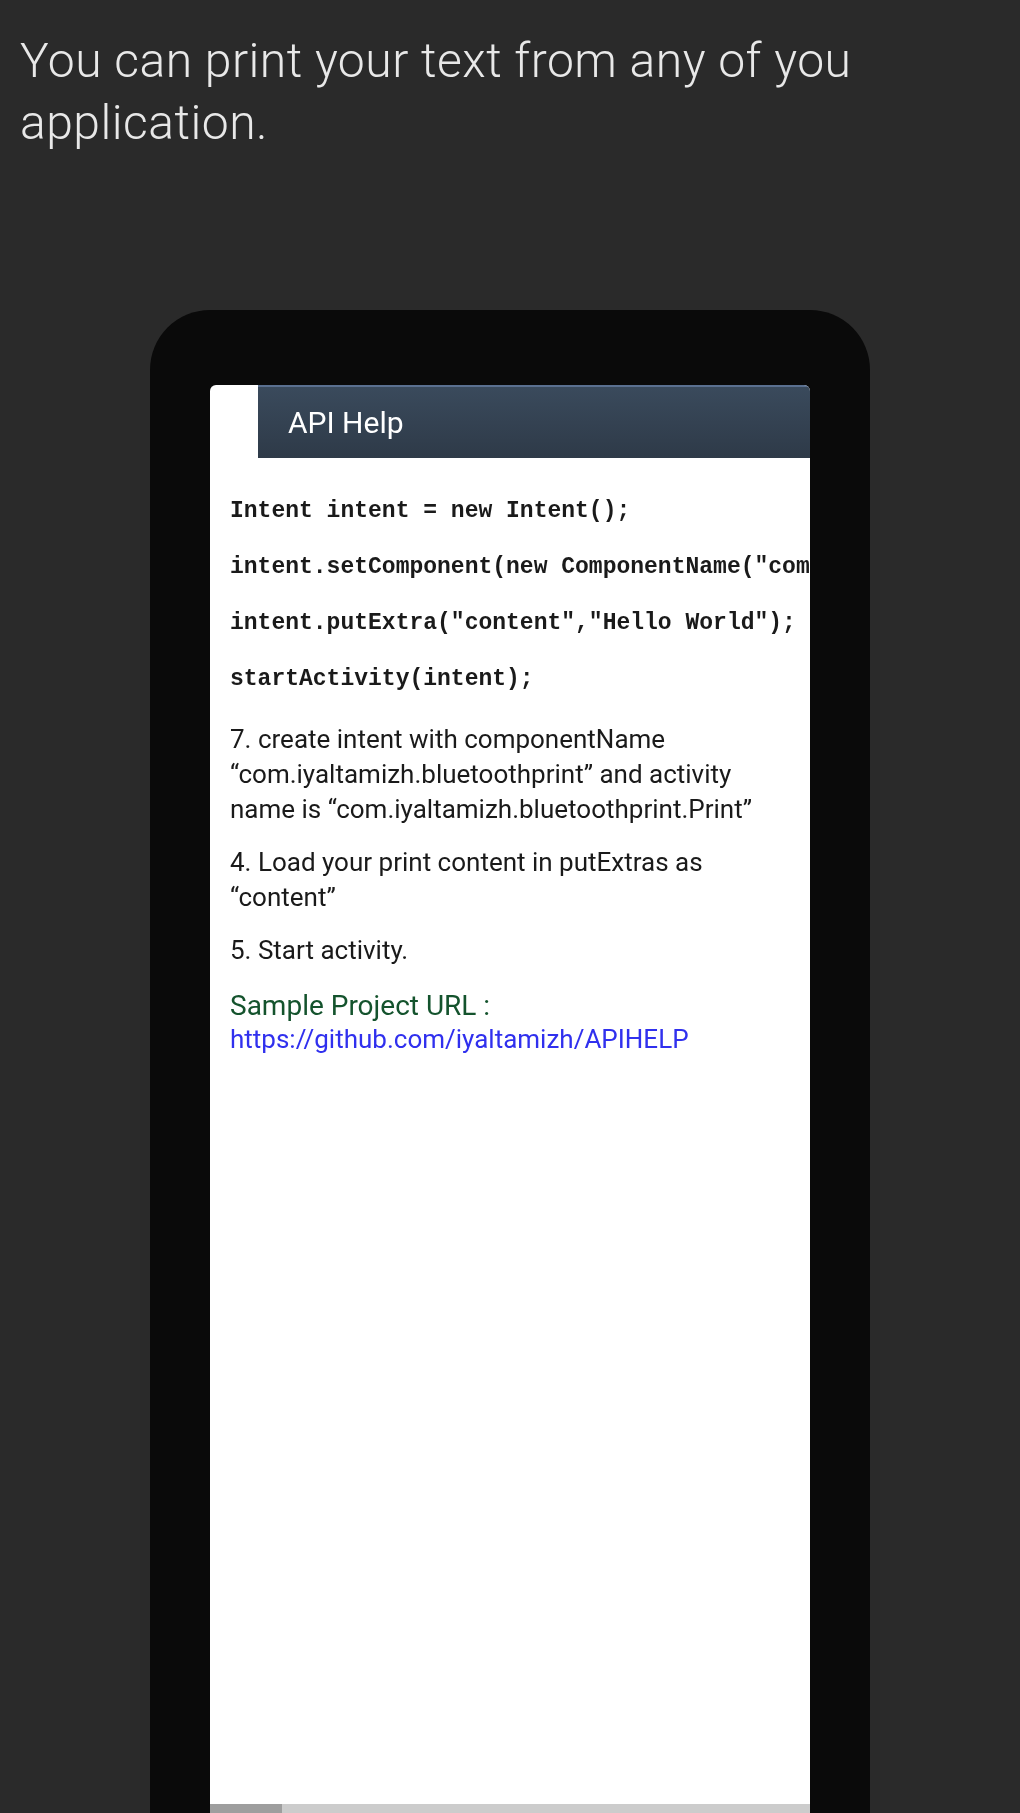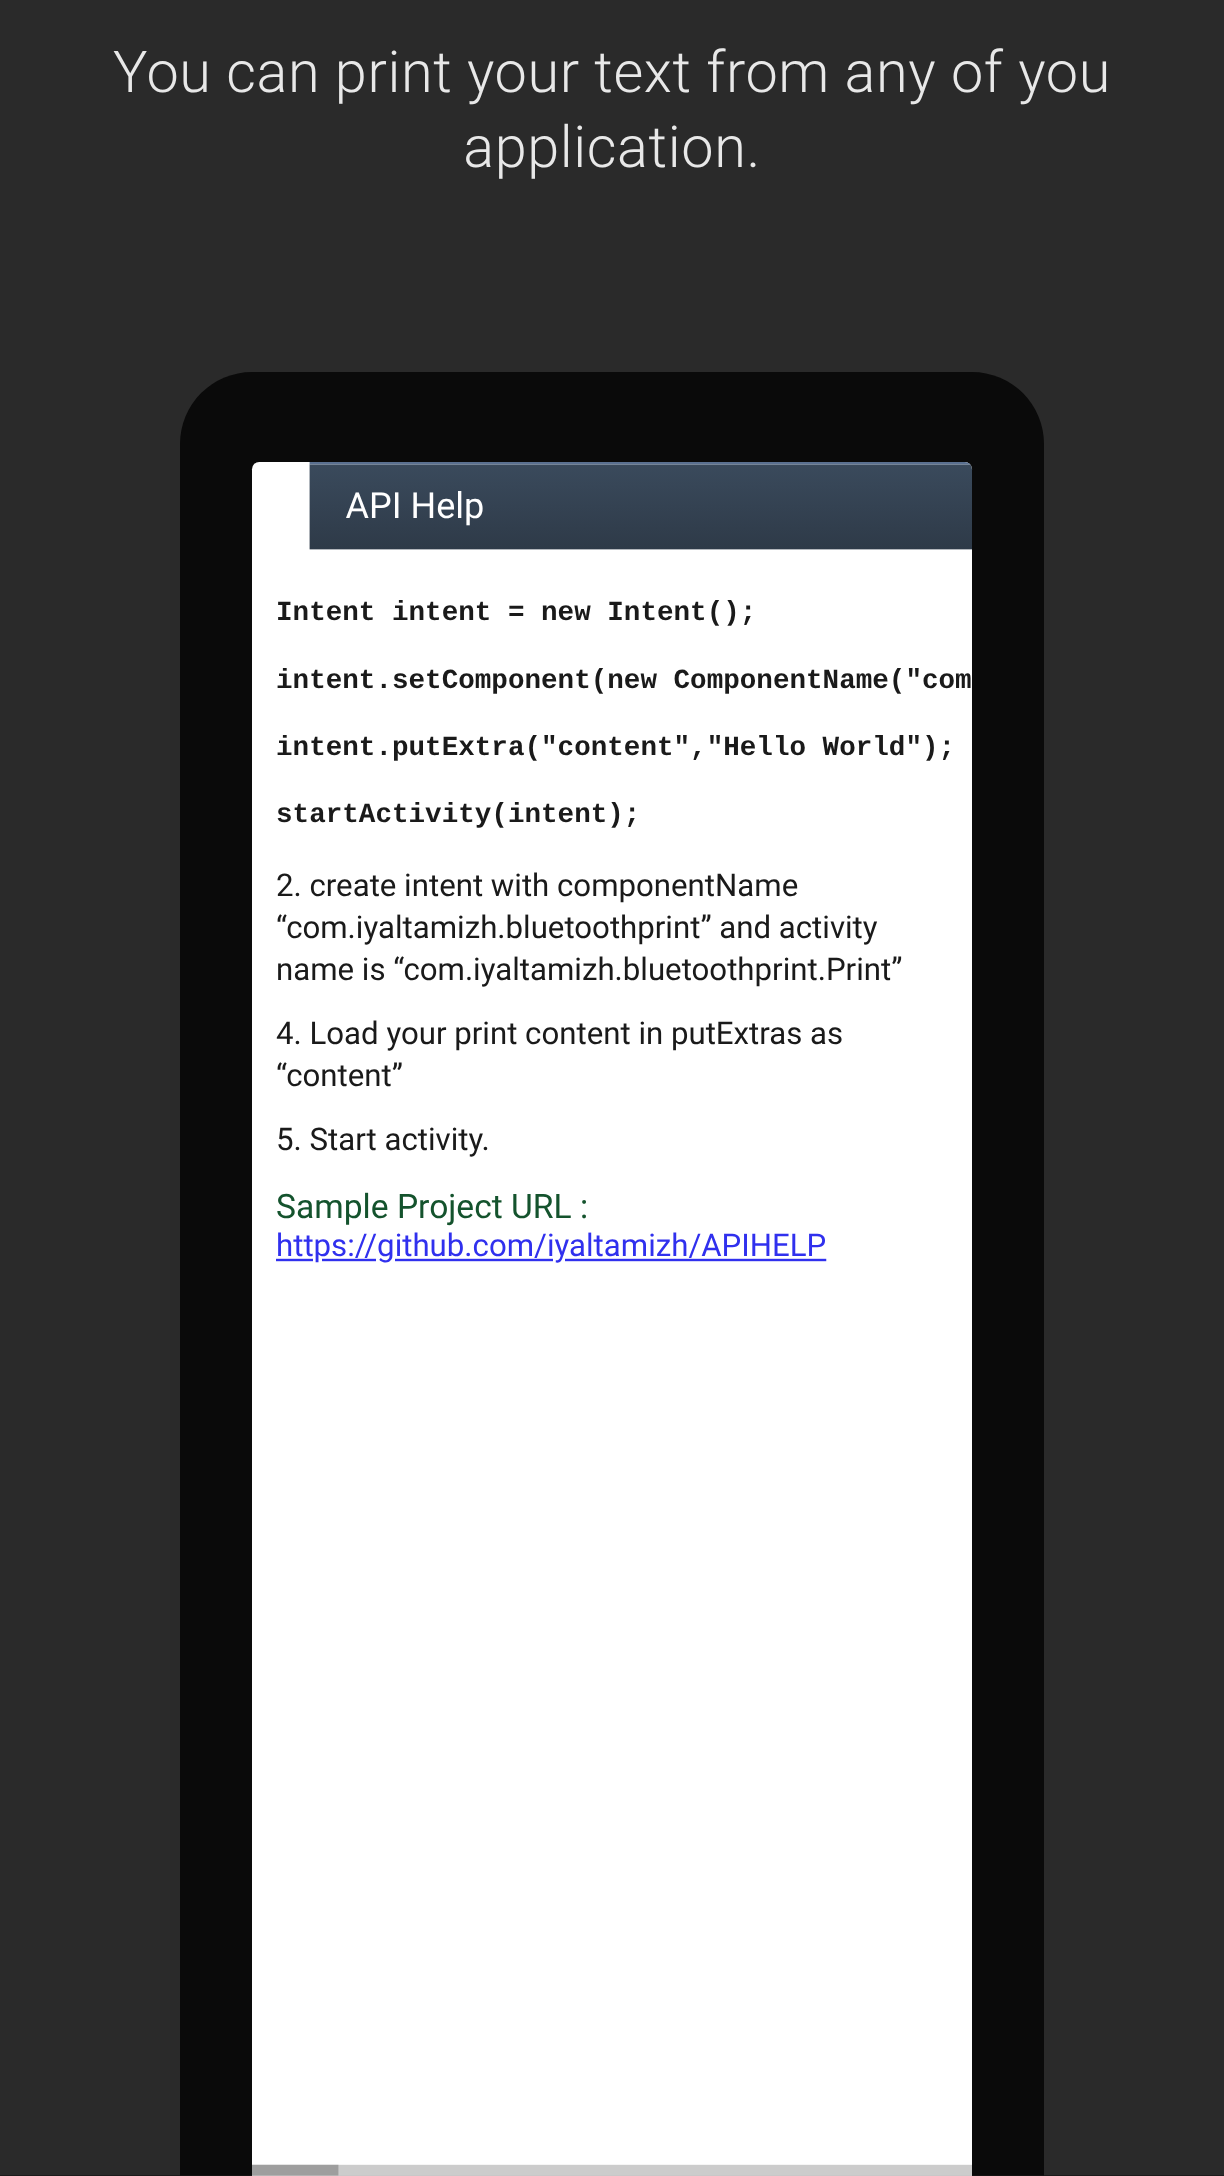--- a/index.html
+++ b/index.html
@@ -14,21 +14,21 @@
       background: #2a2a2a;
       font-family: -apple-system, BlinkMacSystemFont, 'Segoe UI', Roboto, sans-serif;
       overflow: hidden;
       position: relative;
     }
     
     .promo-text {
       color: #e8e8e8;
       font-size: 48px;
       font-weight: 300;
-      text-align: center;
+      text-align: left;
       padding: 30px 20px 0;
       line-height: 1.3;
       letter-spacing: 0.5px;
     }
     
     .phone-frame {
       position: absolute;
       top: 310px;
       left: 50%;
       transform: translateX(-50%);
@@ -88,21 +88,20 @@
     .sample-label {
       font-size: 28px;
       color: #14532d;
       margin-top: 20px;
       margin-bottom: 2px;
     }
     
     .sample-link {
       font-size: 26px;
       color: #3030ee;
-      text-decoration: underline;
       cursor: pointer;
     }
     
     .scrollbar-track {
       position: absolute;
       bottom: 96px;
       left: 0;
       right: 0;
       height: 10px;
       background: #cccccc;
@@ -122,21 +121,21 @@
 <div class="phone-frame">
   <div class="phone-screen">
 
     <div class="dialog-header">API Help</div>
 
     <div class="dialog-content">
       <div class="code-text">Intent intent = new Intent();</div>
       <div class="code-text">intent.setComponent(new ComponentName("com.</div>
       <div class="code-text">intent.putExtra("content","Hello World");</div>
       <div class="code-text">startActivity(intent);</div>
-      <div class="step-text">2. create intent with componentName “com.iyaltamizh.bluetoothprint” and activity name is “com.iyaltamizh.bluetoothprint.Print”</div>
+      <div class="step-text">7. create intent with componentName “com.iyaltamizh.bluetoothprint” and activity name is “com.iyaltamizh.bluetoothprint.Print”</div>
       <div class="step-text">4. Load your print content in putExtras as “content”</div>
       <div class="step-text">5. Start activity.</div>
       <div class="sample-label">Sample Project URL :</div>
       <a class="sample-link">https://github.com/iyaltamizh/APIHELP</a>
     </div>
 
     <div class="scrollbar-track">
       <div class="scrollbar-thumb"></div>
     </div>
 

